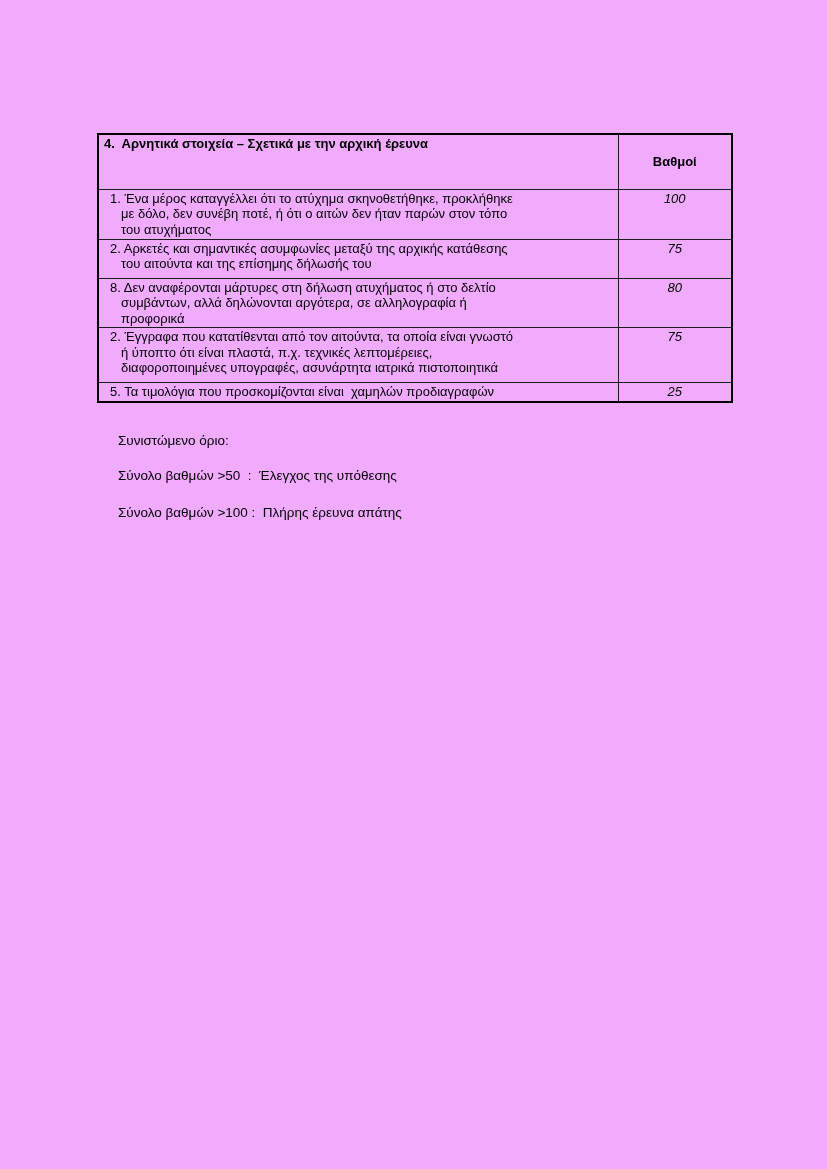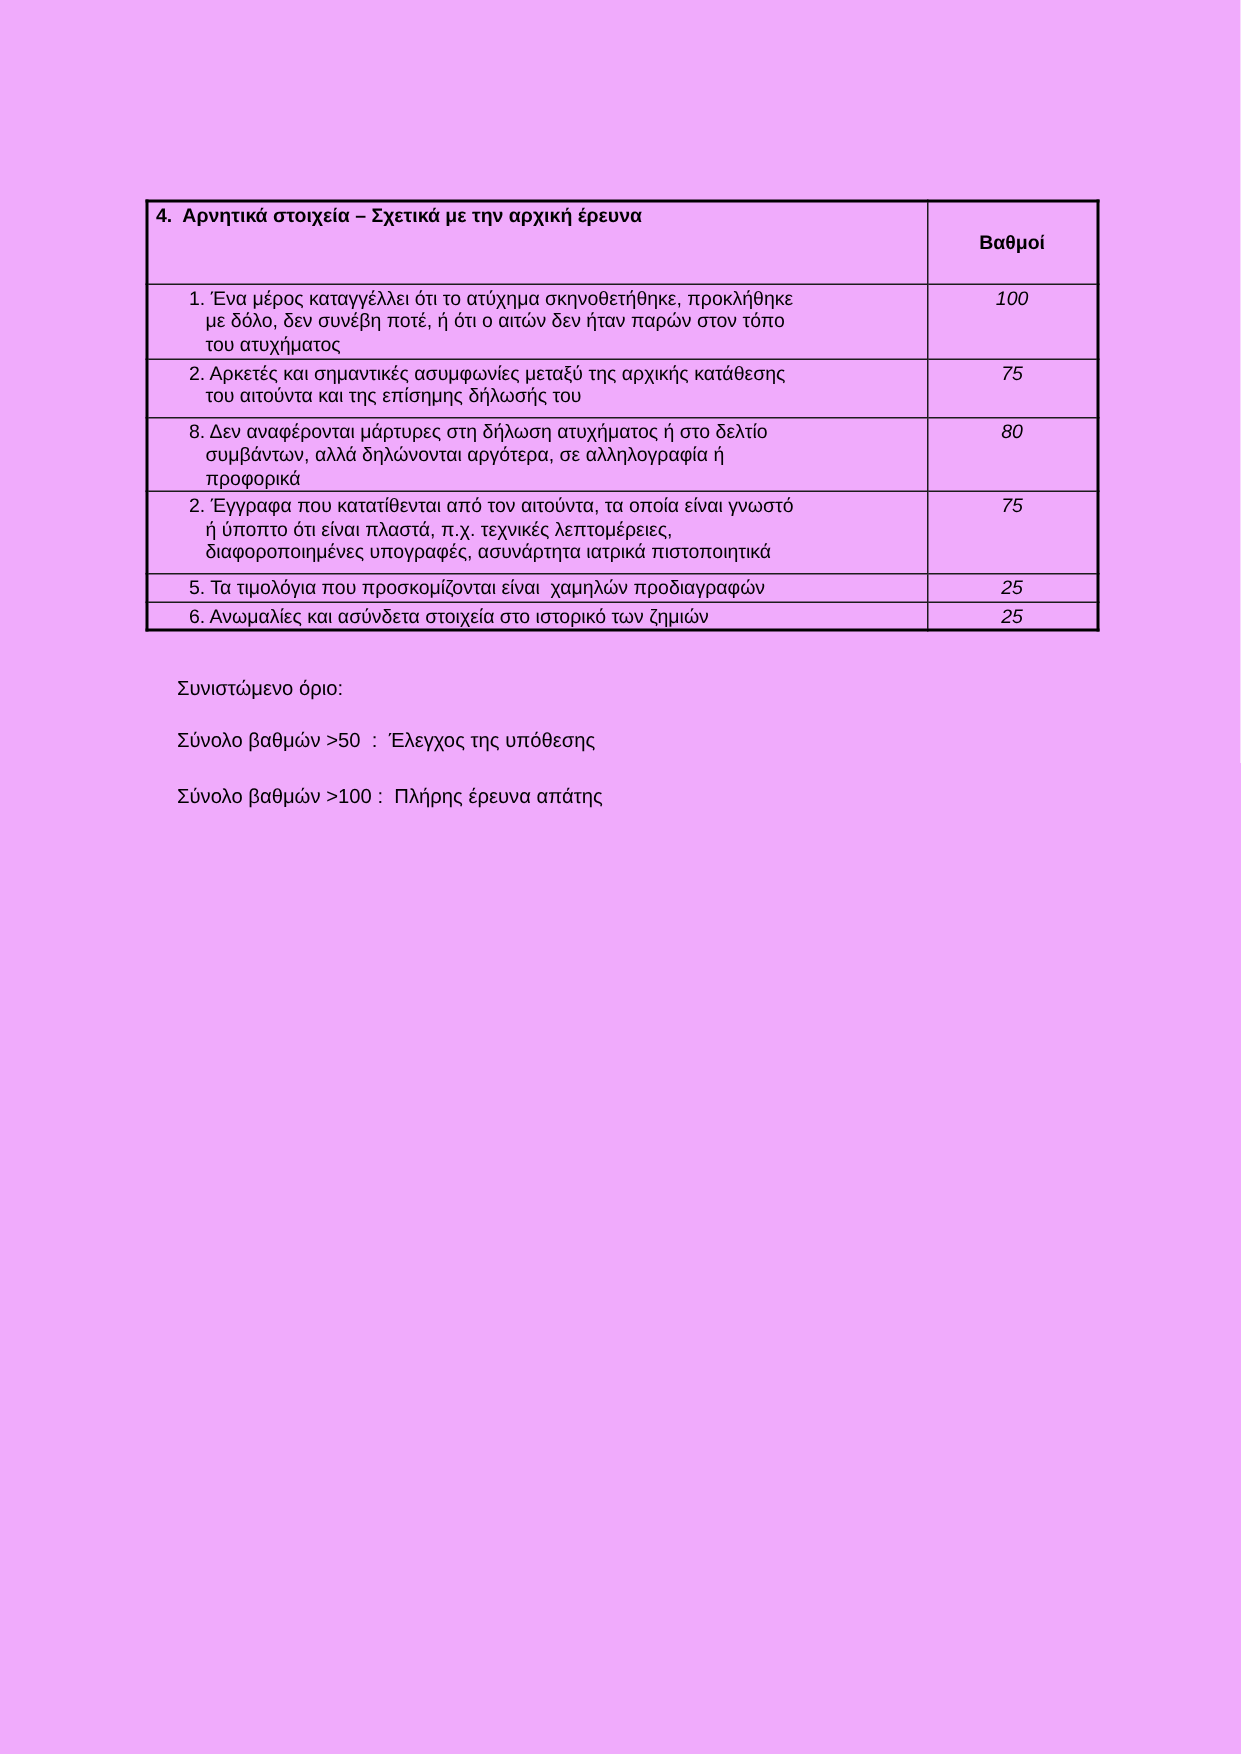--- a/index.html
+++ b/index.html
@@ -45,41 +45,41 @@
     white-space: pre-wrap;
     font-size: 13.5px;
   }
   th.points-head {
     text-align: center;
     font-weight: bold;
     padding: 19px 2px;
     font-size: 13.5px;
   }
   td.criteria-cell {
-    padding: 1px 12px 1px 38px;
+    padding: 1px 12px 1px 22px;
     text-indent: -11px;
     white-space: pre-wrap;
   }
   td.points-cell {
     text-align: center;
     padding: 1px 2px;
     font-style: italic;
   }
   tr.row-header { height: 18px; }
   tr.row-1 { height: 50px; }
   tr.row-2 { height: 39px; }
   tr.row-3 { height: 47px; }
   tr.row-4 { height: 55px; }
   tr.row-5 { height: 15px; }
   tr.row-6 { height: 18px; }
 
   .notes {
     position: absolute;
     left: 118px;
-    top: 451px;
+    top: 433px;
   }
   .note-line {
     margin: 0 0 21px 0;
     font-size: 13.5px;
     line-height: 16px;
     white-space: pre;
   }
   .note-heading {
     margin-bottom: 19px;
   }
@@ -121,24 +121,20 @@
       <tr class="row-4">
         <td class="criteria-cell">2. Έγγραφα που κατατίθενται από τον αιτούντα, τα οποία είναι γνωστό
 ή ύποπτο ότι είναι πλαστά, π.χ. τεχνικές λεπτομέρειες,
 διαφοροποιημένες υπογραφές, ασυνάρτητα ιατρικά πιστοποιητικά</td>
         <td class="points-cell">75</td>
       </tr>
       <tr class="row-5">
         <td class="criteria-cell">5. Τα τιμολόγια που προσκομίζονται είναι  χαμηλών προδιαγραφών</td>
         <td class="points-cell">25</td>
       </tr>
-      <tr class="row-6">
-        <td class="criteria-cell">6. Ανωμαλίες και ασύνδετα στοιχεία στο ιστορικό των ζημιών</td>
-        <td class="points-cell">25</td>
-      </tr>
     </tbody>
   </table>
 
   <div class="notes">
     <p class="note-line note-heading">Συνιστώμενο όριο:</p>
     <p class="note-line">Σύνολο βαθμών &gt;50  :  Έλεγχος της υπόθεσης</p>
     <p class="note-line">Σύνολο βαθμών &gt;100 :  Πλήρης έρευνα απάτης</p>
   </div>
 
 </div>

